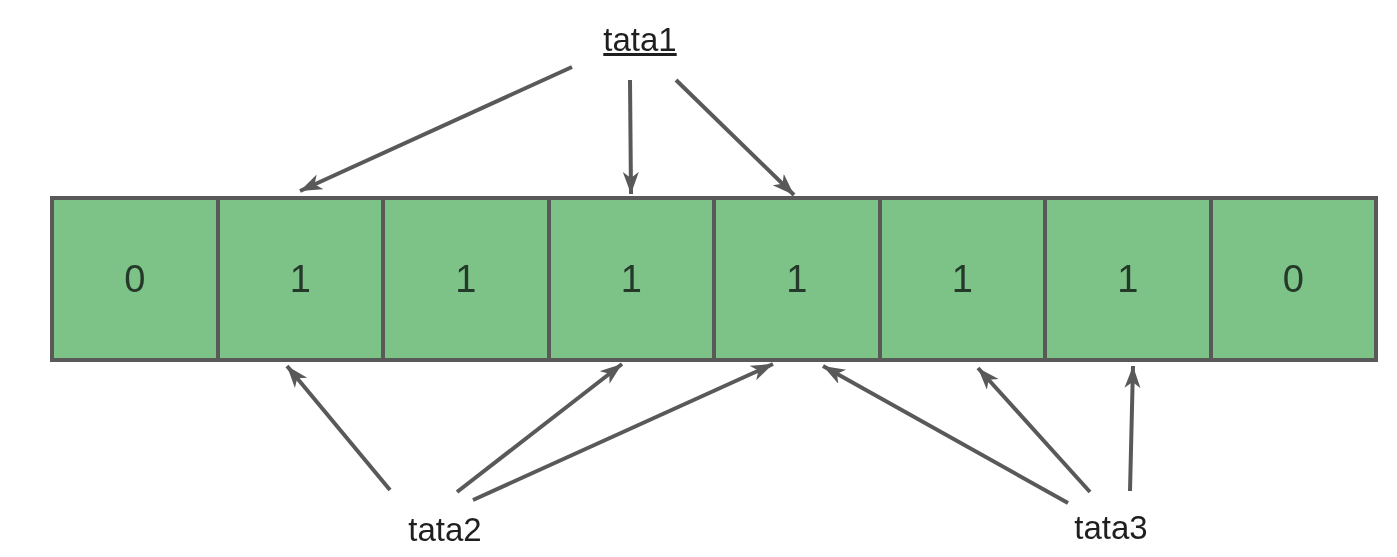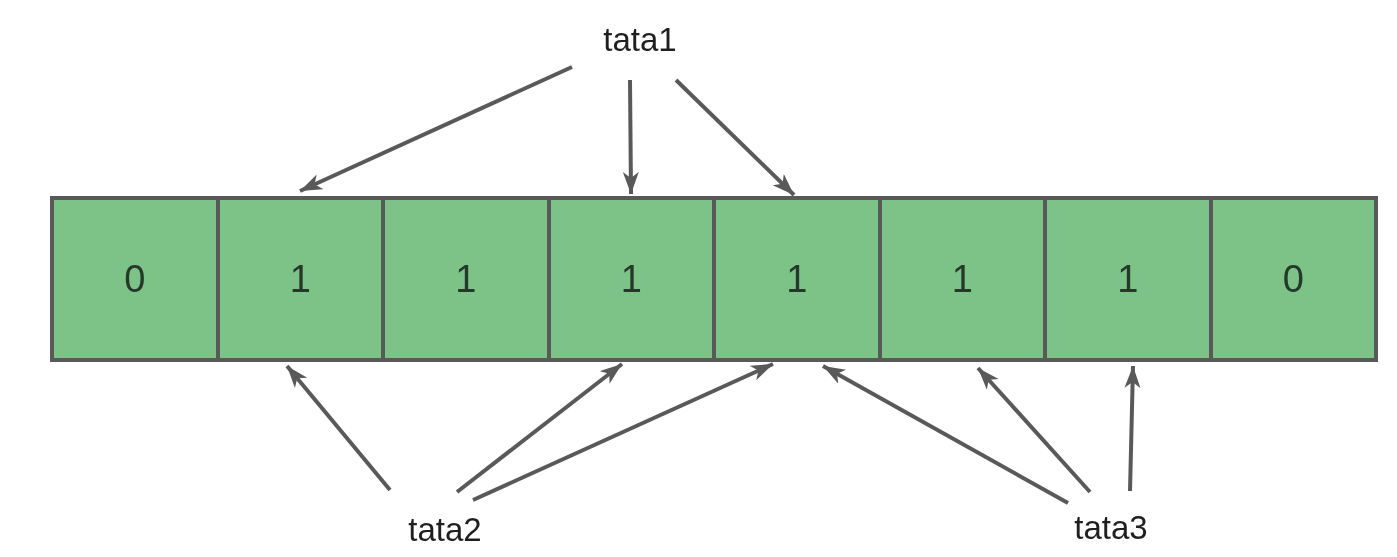--- a/index.html
+++ b/index.html
@@ -34,21 +34,21 @@
   }
   .cell:last-child { border-right:none; }
   .diagram-label {
     position:absolute;
     transform:translate(-50%,-50%);
     font-size:33px;
     color:var(--label-text, #1f1f1f);
     white-space:nowrap;
     user-select:none;
   }
-  #label-tata1 { left:640px; top:40px; }
+  #label-tata1 { left:640px; top:40px;text-decoration:underline; }
   #label-tata2 { left:445px; top:530px;text-align:right; }
   #label-tata3 { left:1111px; top:528px;text-align:center; }
   .arrow-line { stroke:var(--arrow, #595959); stroke-width:4; fill:none; }
 </style>
 </head>
 <body>
 
 <div class="canvas">
 
   <svg class="arrows-layer" viewBox="0 0 1397 557" xmlns="http://www.w3.org/2000/svg">

